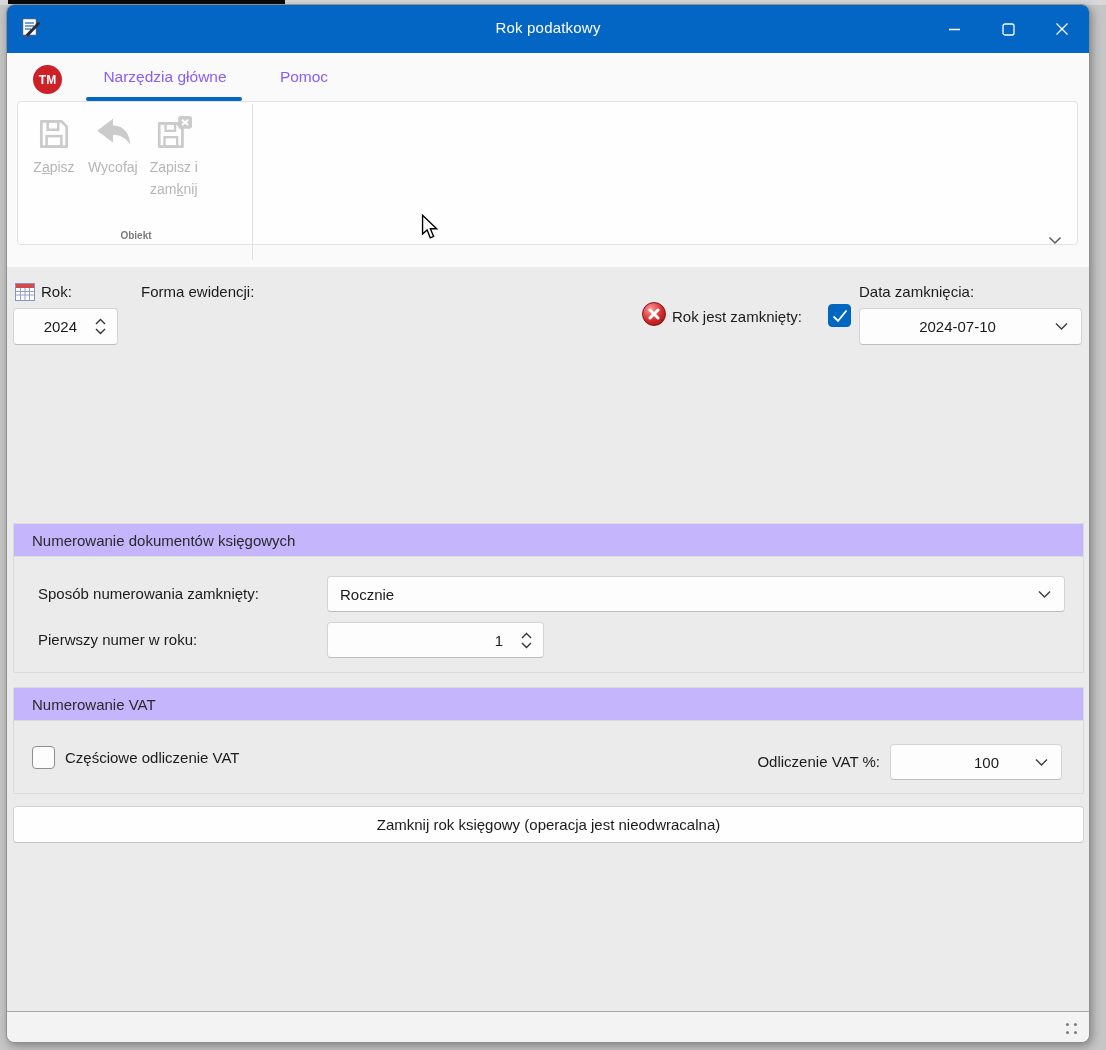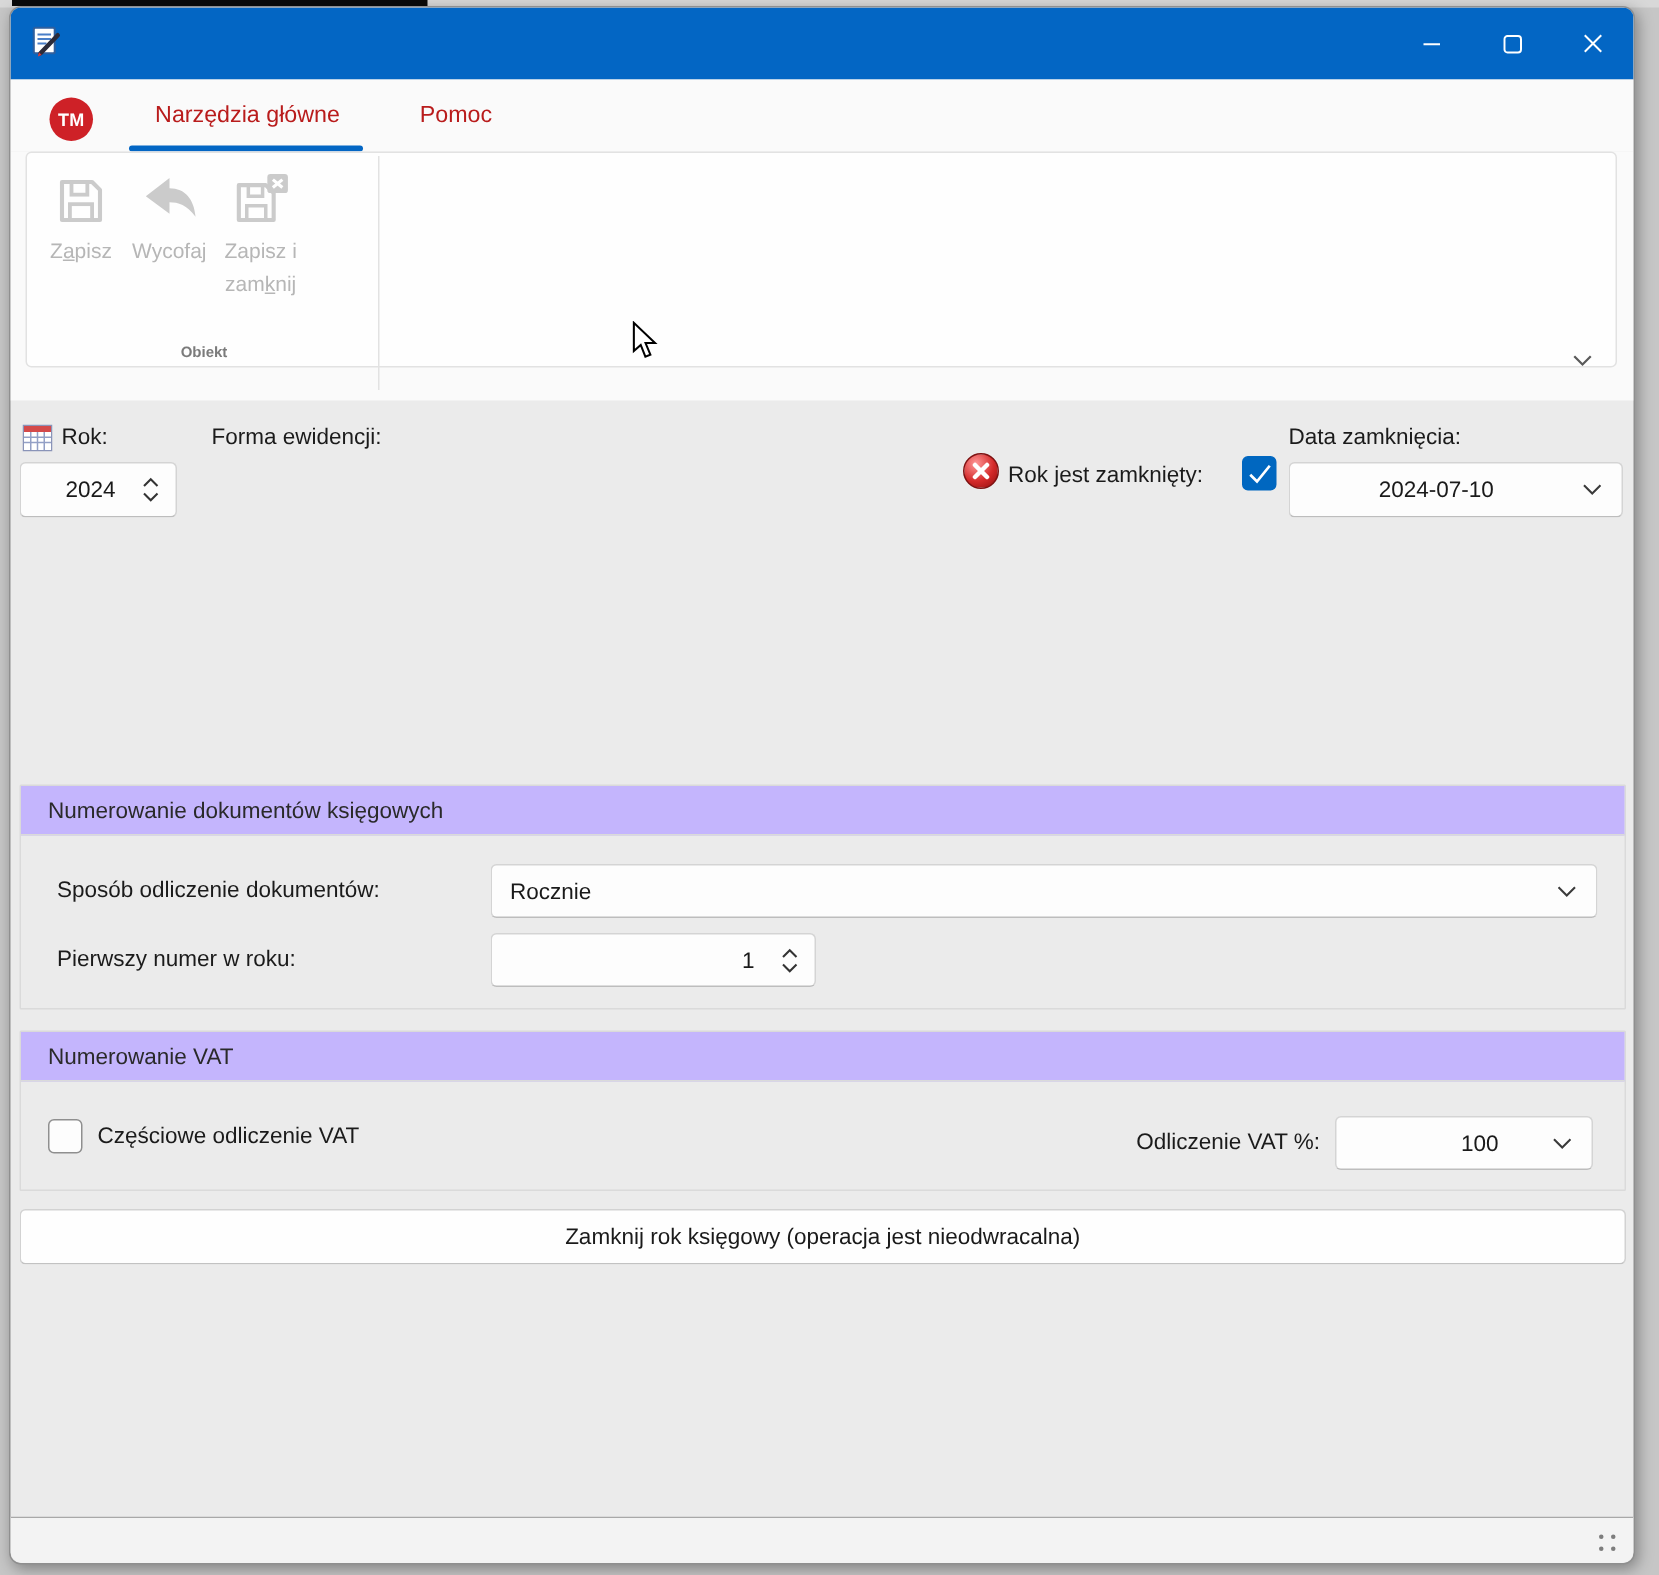--- a/index.html
+++ b/index.html
@@ -25,21 +25,21 @@
            color:#ffffff; font-size:15px; letter-spacing:.2px; }
   .win-controls { position:absolute; right:0; top:0; height:48px; display:flex; }
   .win-btn { width:54px; height:48px; display:flex; align-items:center; justify-content:center; cursor:default; }
 
   
   .tabstrip { position:absolute; left:0; top:48px; right:0; height:48px; background:#fafafa; }
   .logo { position:absolute; left:26px; top:60px; width:29px; height:29px; border-radius:50%;
           background:var(--c-logo,#ce2127); color:#fff; font-size:12px; font-weight:bold;
           display:flex; align-items:center; justify-content:center; letter-spacing:.2px; }
   .tab { position:absolute; top:48px; height:48px; display:flex; align-items:center;
-         font-size:15.5px; color:#b91c1c; padding:12px 4px; }
+         font-size:15.5px; color:#8b5cf6; padding:12px 4px; }
   .tab-1 { left:82px; width:152px; justify-content:center; }
   .tab-2 { left:266px; width:62px; justify-content:center; }
   .tab-underline { position:absolute; left:79px; top:92px; width:156px; height:4px;
                    border-radius:2px; background:var(--c-accent,#0366c4); }
 
   
   .ribbon-zone { position:absolute; left:0; top:96px; right:0; height:166px; background:#fafafa; }
   .ribbon { position:absolute; left:10px; top:96px; width:1061px; height:144px;
             background:#fefefe; border:1px solid #e2e2e2; border-radius:4px; }
   .ribbon-group { position:absolute; left:0; top:0; width:236px; height:160px; }
@@ -111,20 +111,21 @@
 
     <div class="titlebar">
       <svg class="app-icon" viewBox="0 0 22 22">
         <rect x="2.5" y="1.5" width="14" height="17" rx="1" fill="#ffffff" stroke="#2e5f9e" stroke-width="1.4"></rect>
         <line x1="5" y1="6" x2="14" y2="6" stroke="#4a7fc8" stroke-width="1.3"></line>
         <line x1="5" y1="9" x2="14" y2="9" stroke="#4a7fc8" stroke-width="1.3"></line>
         <line x1="5" y1="12" x2="11" y2="12" stroke="#4a7fc8" stroke-width="1.3"></line>
         <line x1="7" y1="18.5" x2="18.5" y2="6.5" stroke="#2b2b3a" stroke-width="3" stroke-linecap="round"></line>
         <path d="M5.2 20.6 L7.8 19.6 L6 17.8 Z" fill="#d43a3a"></path>
       </svg>
+      <div class="title">Rok podatkowy</div>
       <div class="win-controls">
         <div class="win-btn">
           <svg width="13" height="13" viewBox="0 0 13 13">
             <line x1="1" y1="6.5" x2="12" y2="6.5" stroke="#fff" stroke-width="1.3"></line>
           </svg>
         </div>
         <div class="win-btn">
           <svg width="13" height="13" viewBox="0 0 13 13">
             <rect x="1" y="1" width="11" height="11" rx="2" fill="none" stroke="#fff" stroke-width="1.3"></rect>
           </svg>
@@ -245,21 +246,21 @@
       <svg class="chev" viewBox="0 0 13 9">
           <path d="M1 1.5 L6.5 7 L12 1.5" fill="none" stroke="#3c3c3c" stroke-width="1.4"></path>
         </svg>
     </div>
 
     <div class="section" style="top:518px; height:150px;">
       <div class="sec-head">
         <span>Numerowanie dokumentów księgowych</span>
       </div>
       <div class="sec-body">
-        <div class="lbl" style="left:24px; top:27px;">Sposób odliczenie dokumentów:</div>
+        <div class="lbl" style="left:24px; top:27px;">Sposób numerowania zamknięty:</div>
         <div class="ctl" style="left:313px; top:19px; width:738px; height:36px;">
           <div class="val">Rocznie</div>
           <svg class="chev" viewBox="0 0 13 9">
               <path d="M1 1.5 L6.5 7 L12 1.5" fill="none" stroke="#3c3c3c" stroke-width="1.4"></path>
             </svg>
         </div>
         <div class="lbl" style="left:24px; top:73px;">Pierwszy numer w roku:</div>
         <div class="ctl" style="left:313px; top:65px; width:217px; height:36px;">
           <div class="val right">1</div>
           <div class="spin">

